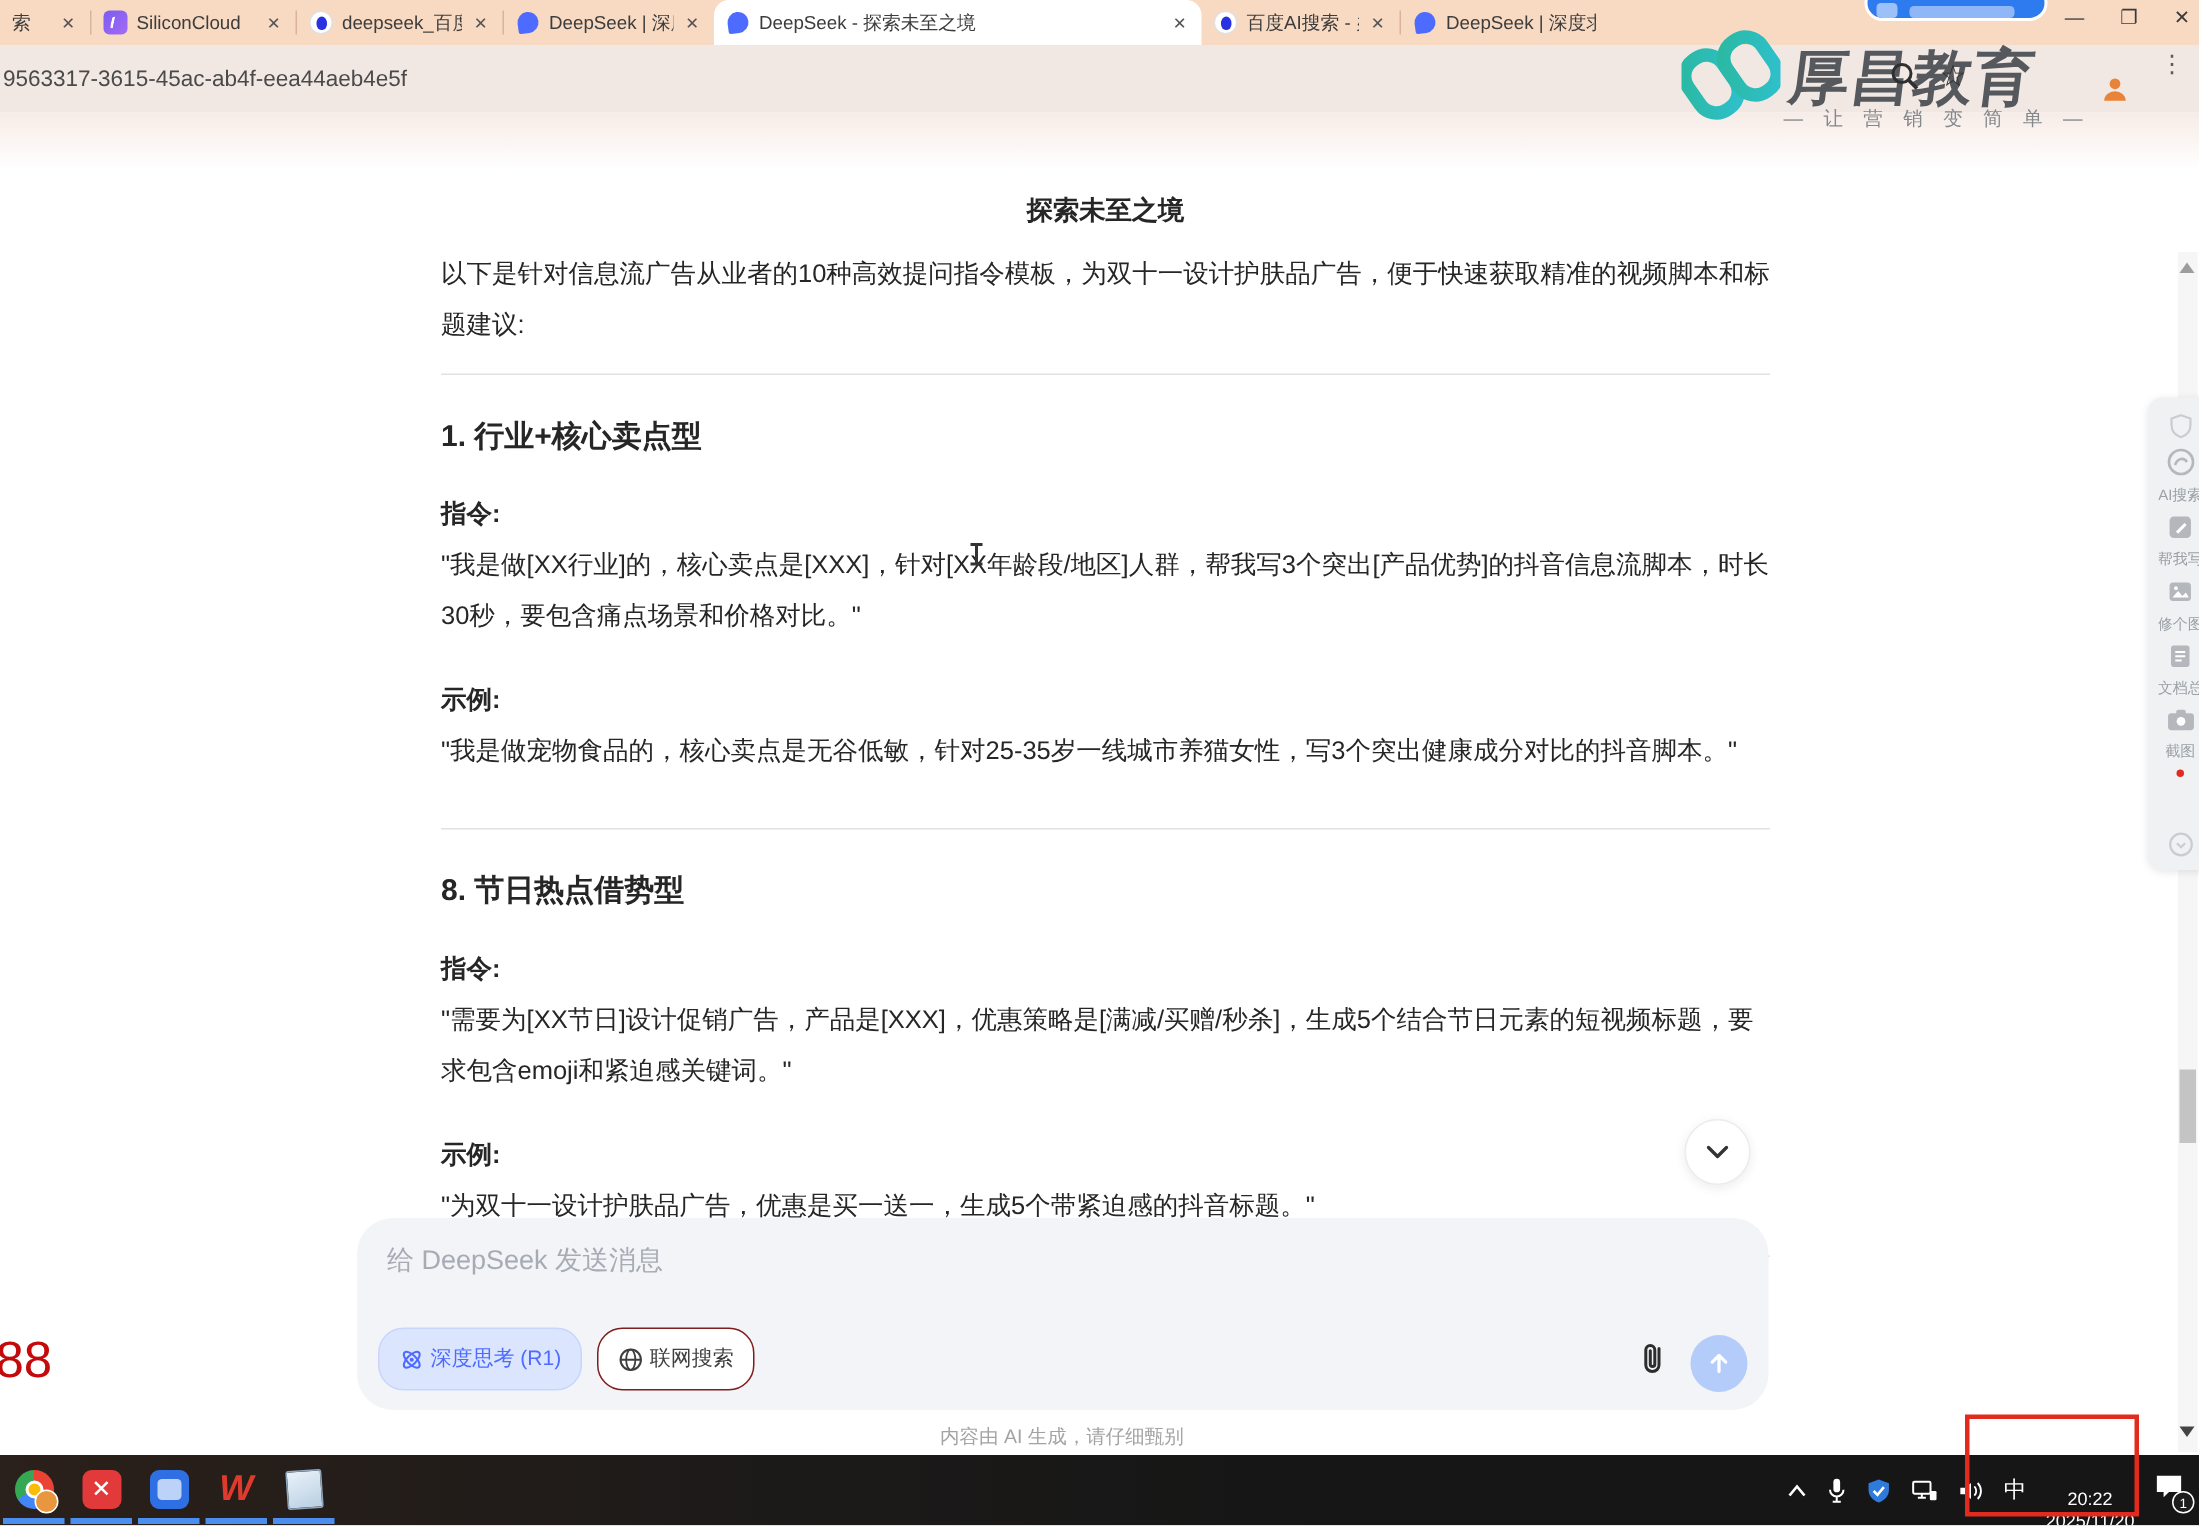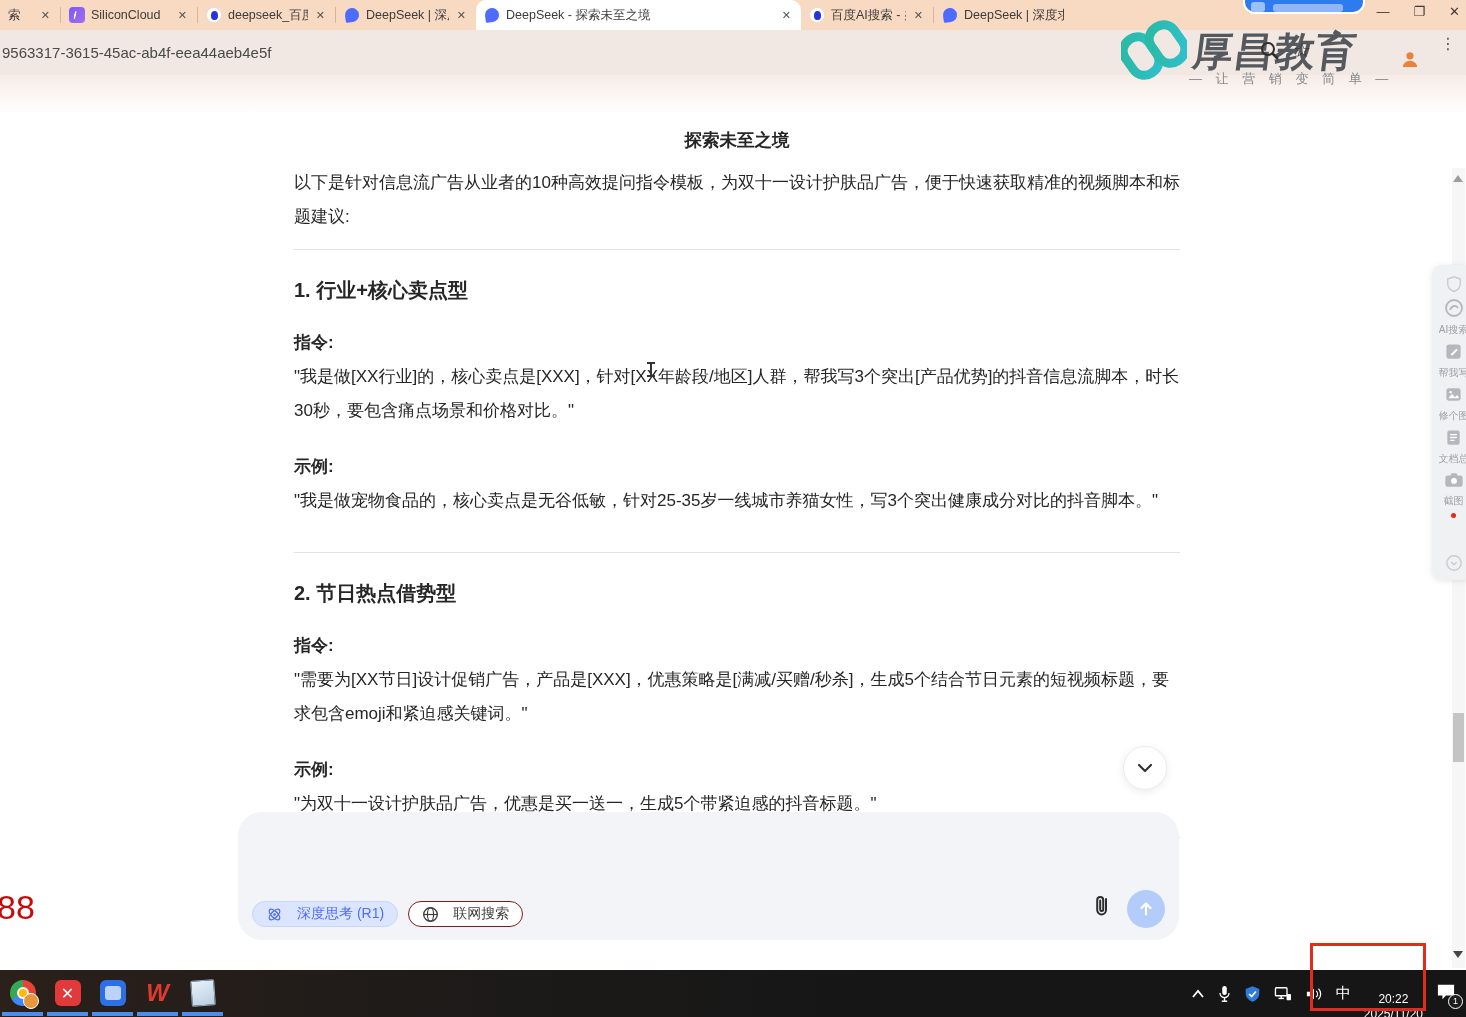--- a/index.html
+++ b/index.html
@@ -53,21 +53,21 @@
   .cursor-ibeam::before { content:""; position:absolute; left:4px; top:2px; bottom:2px; width:1.5px; background:#333; }
   .cursor-ibeam::after { content:""; position:absolute; left:1px; right:1px; top:1px; height:1.5px; background:#333; box-shadow:0 13px 0 #333; }
 
   .scroll-bottom-btn { position:absolute; left:1123px; top:746px; width:44px; height:44px; border-radius:50%; background:#fff; border:1px solid #ececec; box-shadow:0 2px 8px rgba(0,0,0,0.08); display:flex; align-items:center; justify-content:center; z-index:6; }
 
   
   .inputbox { position:absolute; left:238px; top:812px; width:941px; height:128px; background:#f2f4f7; border-radius:24px; z-index:6; }
   .inputbox textarea { position:absolute; left:0; top:0; width:100%; height:64px; background:transparent; border:none; resize:none; outline:none; font-family:inherit; font-size:18px; color:#333; padding:16px 20px; }
   .inputbox textarea::placeholder { color:#a6abb4; }
   .chip-row { position:absolute; left:14px; bottom:13px; display:flex; gap:10px; }
-  .chip { display:flex; align-items:center; gap:14px; height:26px; padding:0 13px; border-radius:17px; font-size:14px; }
+  .chip { display:flex; align-items:center; gap:4px; height:42px; padding:0 13px; border-radius:17px; font-size:14px; }
   .chip.blue { background:#dbe5fe; border:1px solid #c8d6fd; color:#4d6bfe; }
   .chip.white { background:#fff; border:1px solid #7f1d1d; color:#3f3f3f; }
   .attach { position:absolute; right:66px; bottom:22px; }
   .send-btn { position:absolute; right:14px; bottom:12px; width:38px; height:38px; border-radius:50%; background:#b3ccf9; display:flex; align-items:center; justify-content:center; }
   .disclaimer { position:absolute; top:949px; left:0; width:1416px; text-align:center; font-size:13px; color:#a3a3a3; z-index:6; }
 
   
   .toolstrip { position:absolute; right:-6px; top:265px; width:40px; background:#f0f1f2; border-radius:10px 0 0 10px; box-shadow:0 1px 6px rgba(0,0,0,0.10); padding:10px 0 8px 3px; display:flex; flex-direction:column; align-items:center; gap:5px; z-index:20; }
   .ts-lbl { font-size:10px; color:#9aa0a6; white-space:nowrap; overflow:hidden; max-width:36px; }
   .ts-dot { width:5px; height:5px; border-radius:50%; background:#e02b20; }
@@ -193,37 +193,38 @@
     <div class="para">以下是针对信息流广告从业者的10种高效提问指令模板，为双十一设计护肤品广告，便于快速获取精准的视频脚本和标题建议:</div>
     <hr>
 
     <div class="sec-h">1. 行业+核心卖点型</div>
     <div class="lbl">指令:</div>
     <div class="para">"我是做[XX行业]的，核心卖点是[XXX]，针对[XX年龄段/地区]人群，帮我写3个突出[产品优势]的抖音信息流脚本，时长30秒，要包含痛点场景和价格对比。"</div>
     <div class="lbl">示例:</div>
     <div class="para">"我是做宠物食品的，核心卖点是无谷低敏，针对25-35岁一线城市养猫女性，写3个突出健康成分对比的抖音脚本。"</div>
     <hr style="margin-top:34px">
 
-    <div class="sec-h">2. 节日热点借势型</div>
+    <div class="sec-h">8. 节日热点借势型</div>
     <div class="lbl">指令:</div>
     <div class="para">"需要为[XX节日]设计促销广告，产品是[XXX]，优惠策略是[满减/买赠/秒杀]，生成5个结合节日元素的短视频标题，要求包含emoji和紧迫感关键词。"</div>
     <div class="lbl">示例:</div>
     <div class="para" style="width:800px">"为双十一设计护肤品广告，优惠是买一送一，生成5个带紧迫感的抖音标题。"</div>
     <hr style="margin-top:16px">
   </div>
 
   <div class="cursor-ibeam"></div>
 
   <div class="scroll-bottom-btn">
     <svg width="20" height="20" viewBox="0 0 20 20">
       <polyline points="4,7 10,13 16,7" fill="none" stroke="#333" stroke-width="2.2" stroke-linecap="round" stroke-linejoin="round"></polyline>
     </svg>
   </div>
 
   <div class="inputbox">
+    <textarea placeholder="给 DeepSeek 发送消息" style=""></textarea>
     <div class="chip-row">
       <div class="chip blue">
         <svg width="17" height="17" viewBox="0 0 20 20">
           <ellipse cx="10" cy="10" rx="8" ry="3.6" fill="none" stroke="#4d6bfe" stroke-width="1.6" transform="rotate(45 10 10)"></ellipse>
           <ellipse cx="10" cy="10" rx="8" ry="3.6" fill="none" stroke="#4d6bfe" stroke-width="1.6" transform="rotate(-45 10 10)"></ellipse>
           <circle cx="10" cy="10" r="1.6" fill="#4d6bfe"></circle>
         </svg>
         <span>深度思考 (R1)</span>
       </div>
       <div class="chip white">
@@ -238,20 +239,21 @@
     <svg class="attach" width="22" height="24" viewBox="0 0 22 24">
       <path d="M15 5 v11 a4.4 4.4 0 0 1 -8.8 0 V6 a3 3 0 0 1 6 0 v9.5 a1.5 1.5 0 0 1 -3 0 V6.5" fill="none" stroke="#2d2d2d" stroke-width="2" stroke-linecap="round"></path>
     </svg>
     <div class="send-btn">
       <svg width="18" height="18" viewBox="0 0 20 20">
         <path d="M10 16 V5 M5 9 l5 -5 l5 5" fill="none" stroke="#fff" stroke-width="2.4" stroke-linecap="round" stroke-linejoin="round"></path>
       </svg>
     </div>
   </div>
 
+  <div class="disclaimer">内容由 AI 生成，请仔细甄别</div>
 
   <div class="toolstrip">
     <svg width="18" height="18" viewBox="0 0 20 20">
       <path d="M10 2 l7 2.5 v5 c0 4.5 -3 7.5 -7 8.8 c-4 -1.3 -7 -4.3 -7 -8.8 v-5 z" fill="none" stroke="#c9ccd1" stroke-width="1.6"></path>
     </svg>
     <svg width="20" height="20" viewBox="0 0 20 20">
       <circle cx="10" cy="10" r="8" fill="none" stroke="#b4b8bd" stroke-width="1.8"></circle>
       <path d="M6 12 c2 -5 6 -5 8 -2" fill="none" stroke="#b4b8bd" stroke-width="1.8"></path>
     </svg>
     <div class="ts-lbl">AI搜索</div>

